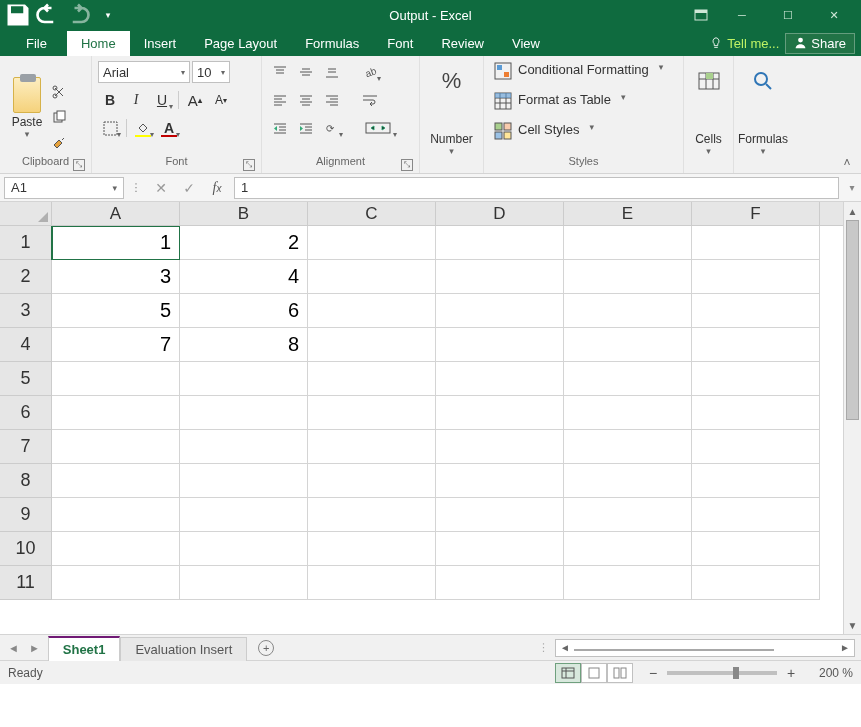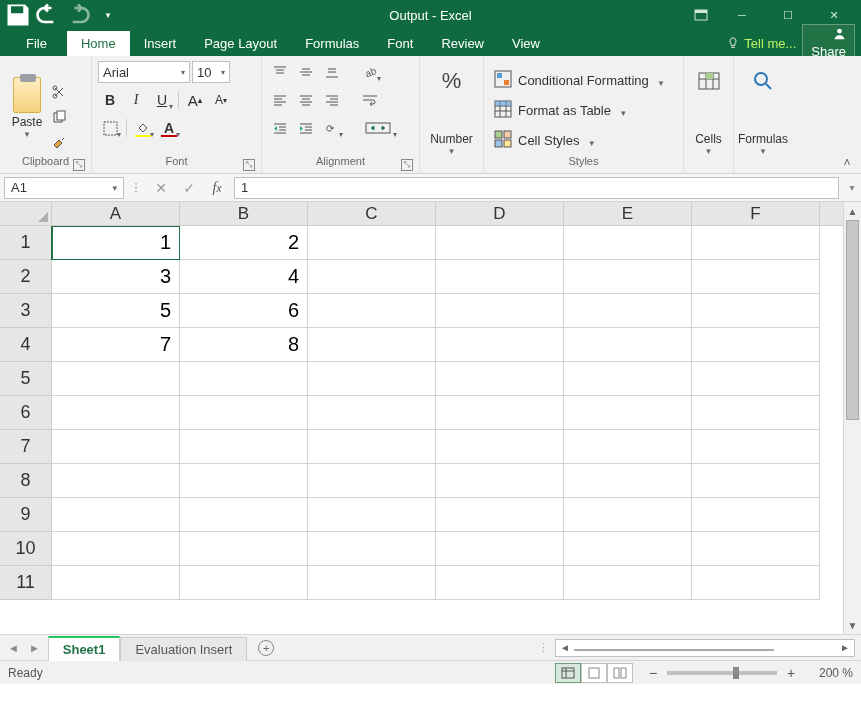--- a/index.html
+++ b/index.html
@@ -14,21 +14,21 @@
 .titlebar .winctrls .wbtn { width: 46px; height: 28px; display: flex; align-items: center; justify-content: center; color: #cfe7d7; font-size: 11px; }
 .titlebar .wbtn.ribbon-display { width: 36px; }
 
 
 .tabs { height: 26px; background: #0f6b3f; display: flex; align-items: flex-end; padding-left: 12px; color: #fff; position: relative; }
 .tabs .tab { padding: 5px 14px 5px; font-size: 13px; cursor: pointer; }
 .tabs .tab.file { margin-right: 6px; }
 .tabs .tab.active { background: #fff; color: #217346; }
 .tabs .right-area { position: absolute; right: 6px; top: 0; height: 100%; display: flex; align-items: center; gap: 6px; }
 .tabs .tellme { display: flex; align-items: center; gap: 4px; font-size: 13px; color: #bef264; }
-.tabs .share { background: #217346; border: 1px solid rgba(255,255,255,0.3); padding: 2px 8px; display: flex; align-items: flex-end; gap: 4px; font-size: 13px; flex-direction: column; }
+.tabs .share { background: #217346; border: 1px solid rgba(255,255,255,0.3); padding: 2px 8px; display: flex; align-items: flex-start; gap: 4px; font-size: 13px; }
 
 
 .ribbon { height: 118px; background: #f1f1f1; border-bottom: 1px solid #d4d4d4; display: flex; position: relative; }
 .group { border-right: 1px solid #e0e0e0; padding: 4px 6px 0; display: flex; flex-direction: column; position: relative; }
 .group .body { flex: 1; display: flex; }
 .group .label { height: 18px; font-size: 11px; color: #666; text-align: center; position: relative; }
 .group .label .launcher { position: absolute; right: 0; bottom: 2px; width: 12px; height: 12px; border: 1px solid #888; font-size: 8px; line-height: 9px; color: #666; text-align: center; }
 
 .clipboard .body { align-items: flex-end; }
 .paste-btn { width: 42px; height: 82px; display: flex; flex-direction: column; align-items: center; justify-content: flex-start; padding-top: 4px; }
@@ -56,21 +56,21 @@
 .align-row { display:flex; gap:2px; height:24px; align-items:center; }
 .align-sep { width:10px; }
 
 .numgrp .body { flex-direction: column; align-items:center; }
 .big-btn { width: 56px; display:flex; flex-direction:column; align-items:center; padding-top:6px; }
 .big-btn .icon { font-size: 22px; color:#444; height:30px; display:flex; align-items:center; }
 .big-btn .txt { font-size:12px;margin-top:36px; }
 .big-btn .dd { font-size:9px; color:#666; }
 
 .styles .body { flex-direction:column; gap:4px; padding-top:2px; }
-.style-item { display:flex; align-items:flex-end; gap:6px; height:26px; font-size:13px; padding: 0 4px; }
+.style-item { display:flex; align-items:flex-start; gap:6px; height:26px; font-size:13px; padding: 0 4px; }
 .style-item .si-icon { width:18px; height:18px; display:flex; align-items:center; justify-content:center; }
 .style-item .dd { margin-left:4px; font-size:9px; color:#666; }
 
 .ribbon .collapse { position:absolute; right:4px; bottom:2px; width:20px; height:16px; display:flex; align-items:center; justify-content:center; color:#666; font-size:12px; }
 
 
 .fxrow { height: 28px; background:#f5f5f5; border-bottom:1px solid #d4d4d4; display:flex; align-items:center; }
 .namebox { width:120px; height:22px; border:1px solid #c0c0c0; background:#fff; margin:0 4px; display:flex; align-items:center; padding:0 6px; font-size:13px; }
 .namebox .dd { margin-left:auto; font-size:9px; color:#666; }
 .fx-handle { width:16px; color:#888; text-align:center; font-size:11px; }
@@ -96,21 +96,21 @@
 .vscroll .arrow { height:18px; display:flex; align-items:center; justify-content:center; font-size:10px; color:#666; }
 .vscroll .track { flex:1; position:relative; }
 .vscroll .thumb { position:absolute; top:0; left:2px; right:2px; height:200px; background:#c8c8c8; border:1px solid #a8a8a8; }
 
 
 .sheetbar { height:26px; background:#f1f1f1; border-top:1px solid #d4d4d4; display:flex; align-items:center; }
 .sheetnav { display:flex; padding:0 8px; gap:10px; color:#888; }
 .sheetnav .sn { font-size:11px; }
 .sheet-tabs { display:flex; align-items:flex-end; height:100%; }
 .sheet-tab { padding:4px 14px; font-size:13px; border:1px solid #ccc; border-bottom:none; background:#e8e8e8; color:#555; position:relative; top:1px; }
-.sheet-tab.active { background:#fff; color:#217346; font-weight:600; border-top:2px solid #22c55e; }
+.sheet-tab.active { background:#fff; color:#217346; font-weight:600; border-top:2px solid #701a75; }
 .add-sheet { width:26px; height:22px; display:flex; align-items:center; justify-content:center; margin-left:6px; }
 .add-sheet .circ { width:16px; height:16px; border:1px solid #888; border-radius:50%; display:flex; align-items:center; justify-content:center; font-size:11px; color:#666; }
 .hscroll-area { flex:1; display:flex; align-items:center; justify-content:flex-end; padding-right:6px; gap:0; }
 .hscroll-area .splitter { color:#aaa; padding:0 6px; font-size:11px; }
 .hscroll { display:flex; align-items:center; width:300px; height:18px; background:#fff; border:1px solid #c0c0c0; }
 .hscroll .harrow { width:18px; text-align:center; font-size:10px; color:#666; }
 .hscroll .htrack { flex:1; position:relative; }
 .hscroll .hthumb { position:absolute; left:0; top:1px; bottom:1px; width:200px; background:#c8c8c8; border:1px solid #a8a8a8; }
 
 

